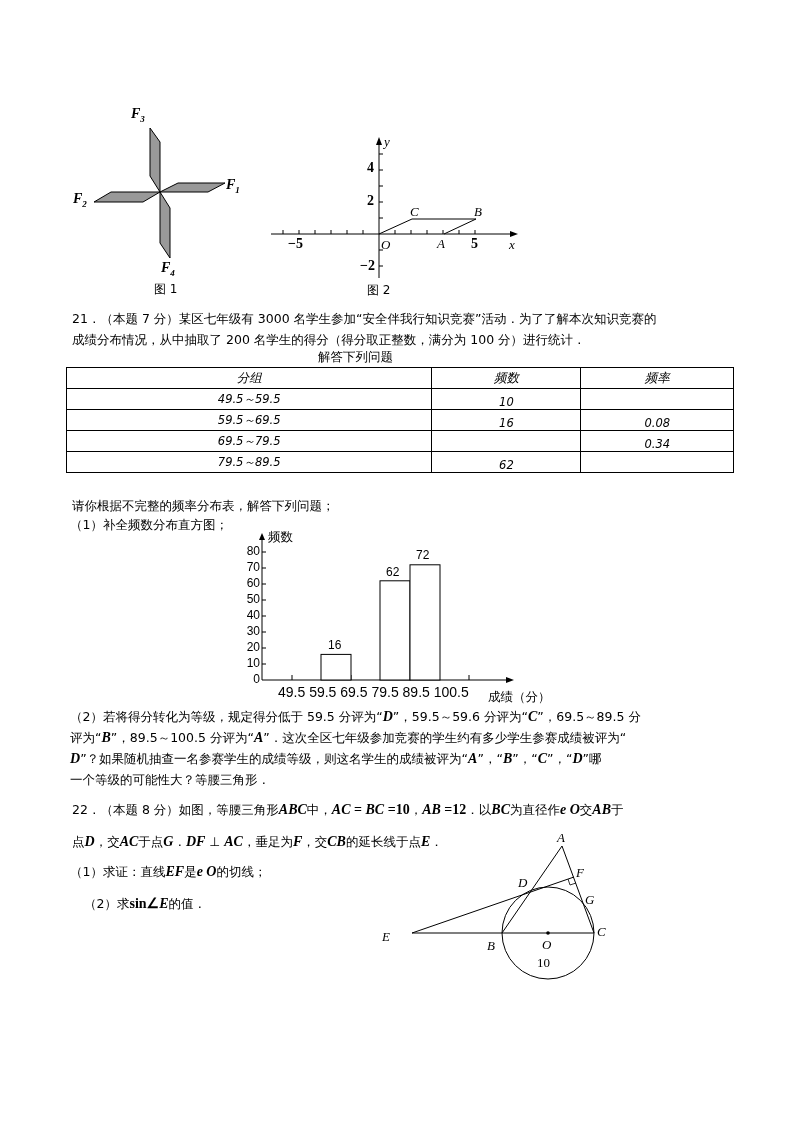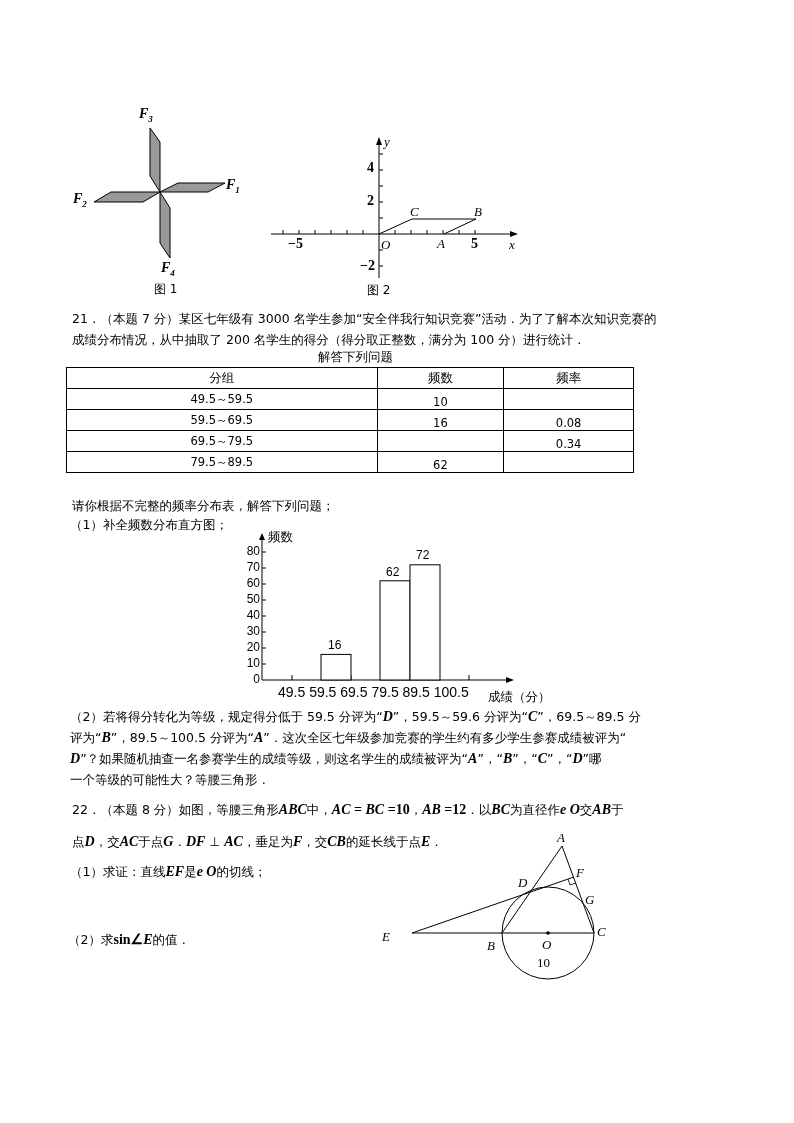--- a/index.html
+++ b/index.html
@@ -2,41 +2,41 @@
 <html><head>
 <meta charset="utf-8">
 <style>
   html, body { margin: 0; padding: 0; background: #ffffff; }
   body { width: 794px; height: 1123px; position: relative; overflow: hidden;
          font-family: "DejaVu Sans", sans-serif; color: #000; }
   .abs { position: absolute; }
   .txt { font-size: 12.5px; line-height: 18px; white-space: nowrap; }
   .para { position: absolute; left: 72px; width: 650px; font-size: 12.5px; line-height: 21px; }
   .caption { font-size: 12px; }
-  table.freq { position: absolute; left: 66px; top: 367px; width: 568px; border-collapse: collapse; font-size: 11.5px; }
+  table.freq { position: absolute; left: 66px; top: 367px; width: 668px; border-collapse: collapse; font-size: 11.5px; font-style: italic; }
   table.freq td, table.freq th { border: 1px solid #000; height: 20px; padding: 0; text-align: center; font-weight: normal; }
   table.freq th { height: 20px; font-size: 12.5px; }
   b.m { font-family: "Liberation Serif", serif; font-weight: bold; font-style: italic; font-size: 14px; }
   b.mr { font-family: "Liberation Serif", serif; font-weight: bold; font-size: 14px; }
 </style>
 </head>
 <body>
 
 <div class="abs" style="left:60px;top:100px;width:200px;height:200px;">
   <svg width="200" height="200" viewBox="0 0 200 200">
 
     <polygon points="90,28 100,42 100,92 90,76" fill="#999" stroke="#000" stroke-width="1"></polygon>
 
     <polygon points="100,92 110,108 110,158 100,143" fill="#999" stroke="#000" stroke-width="1"></polygon>
 
     <polygon points="100,92 118,83 165,83 148,92" fill="#999" stroke="#000" stroke-width="1"></polygon>
 
     <polygon points="34,102 51,92 100,92 83,102" fill="#999" stroke="#000" stroke-width="1"></polygon>
   </svg>
-  <div class="abs" style="left:79px;top:6px;font-family:'Liberation Serif',serif;font-weight:bold;font-style:italic;font-size:14px;">
+  <div class="abs" style="left:71px;top:6px;font-family:'Liberation Serif',serif;font-weight:bold;font-style:italic;font-size:14px;">
     <span>F</span><sub style="font-size:9px">3</sub>
   </div>
   <div class="abs" style="left:166px;top:77px;font-family:'Liberation Serif',serif;font-weight:bold;font-style:italic;font-size:14px;">
     <span>F</span><sub style="font-size:9px">1</sub>
   </div>
   <div class="abs" style="left:13px;top:91px;font-family:'Liberation Serif',serif;font-weight:bold;font-style:italic;font-size:14px;">
     <span>F</span><sub style="font-size:9px">2</sub>
   </div>
   <div class="abs" style="left:101px;top:160px;font-family:'Liberation Serif',serif;font-weight:bold;font-style:italic;font-size:14px;">
     <span>F</span><sub style="font-size:9px">4</sub>
@@ -203,21 +203,21 @@
 
 <div class="abs txt" style="left:72px;top:800px;line-height:20px;">
   <span>22．（本题 8 分）如图，等腰三角形</span><b class="m">ABC</b><span>中，</span><b class="m">AC</b><b class="mr"> = </b><b class="m">BC</b><b class="mr"> =10</b><span>，</span><b class="m">AB</b><b class="mr"> =12</b><span>．以</span><b class="m">BC</b><span>为直径作</span><b class="m">e O</b><span>交</span><b class="m">AB</b><span>于</span>
 </div>
 <div class="abs txt" style="left:72px;top:832px;line-height:20px;">
   <span>点</span><b class="m">D</b><span>，交</span><b class="m">AC</b><span>于点</span><b class="m">G</b><span>．</span><b class="m">DF</b><span> ⊥ </span><b class="m">AC</b><span>，垂足为</span><b class="m">F</b><span>，交</span><b class="m">CB</b><span>的延长线于点</span><b class="m">E</b><span>．</span>
 </div>
 <div class="abs txt" style="left:70px;top:862px;line-height:20px;">
   <span>（1）求证：直线</span><b class="m">EF</b><span>是</span><b class="m">e O</b><span>的切线；</span>
 </div>
-<div class="abs txt" style="left:68px;top:894px;line-height:20px;margin-top:36px;">
+<div class="abs txt" style="left:84px;top:894px;line-height:20px;">
   <span>（2）求</span><b class="mr">sin∠</b><b class="m">E</b><span>的值．</span>
 </div>
 
 <div class="abs" style="left:370px;top:825px;width:250px;height:165px;">
   <svg width="250" height="165" viewBox="0 0 250 165">
 
     <circle cx="178" cy="108" r="46" fill="none" stroke="#000" stroke-width="1"></circle>
     <circle cx="178" cy="108" r="1.8" fill="#000"></circle>
 
     <line x1="42" y1="108" x2="224" y2="108" stroke="#000" stroke-width="1.2"></line>

